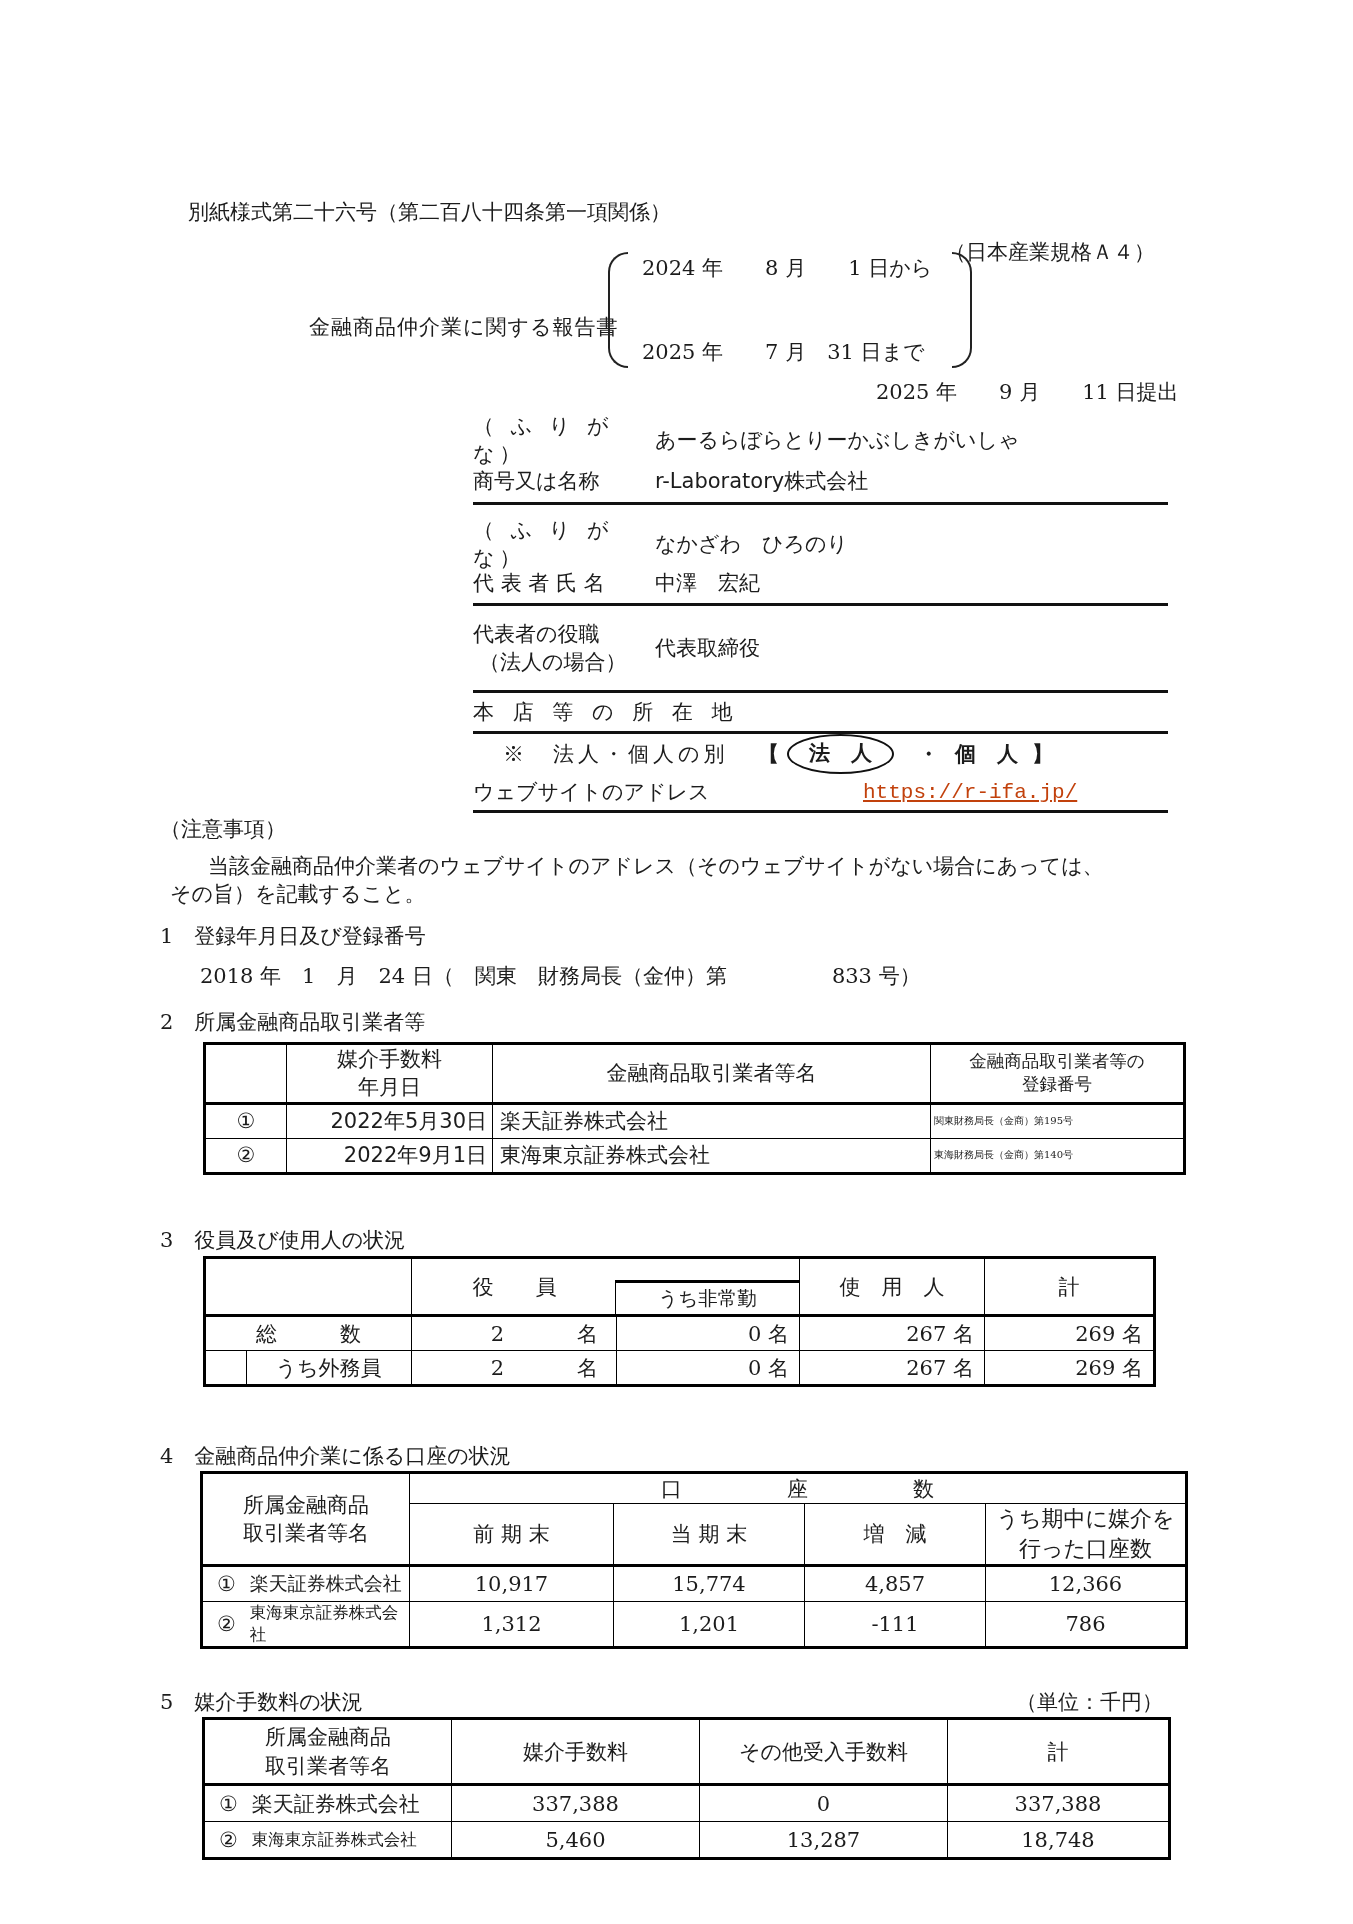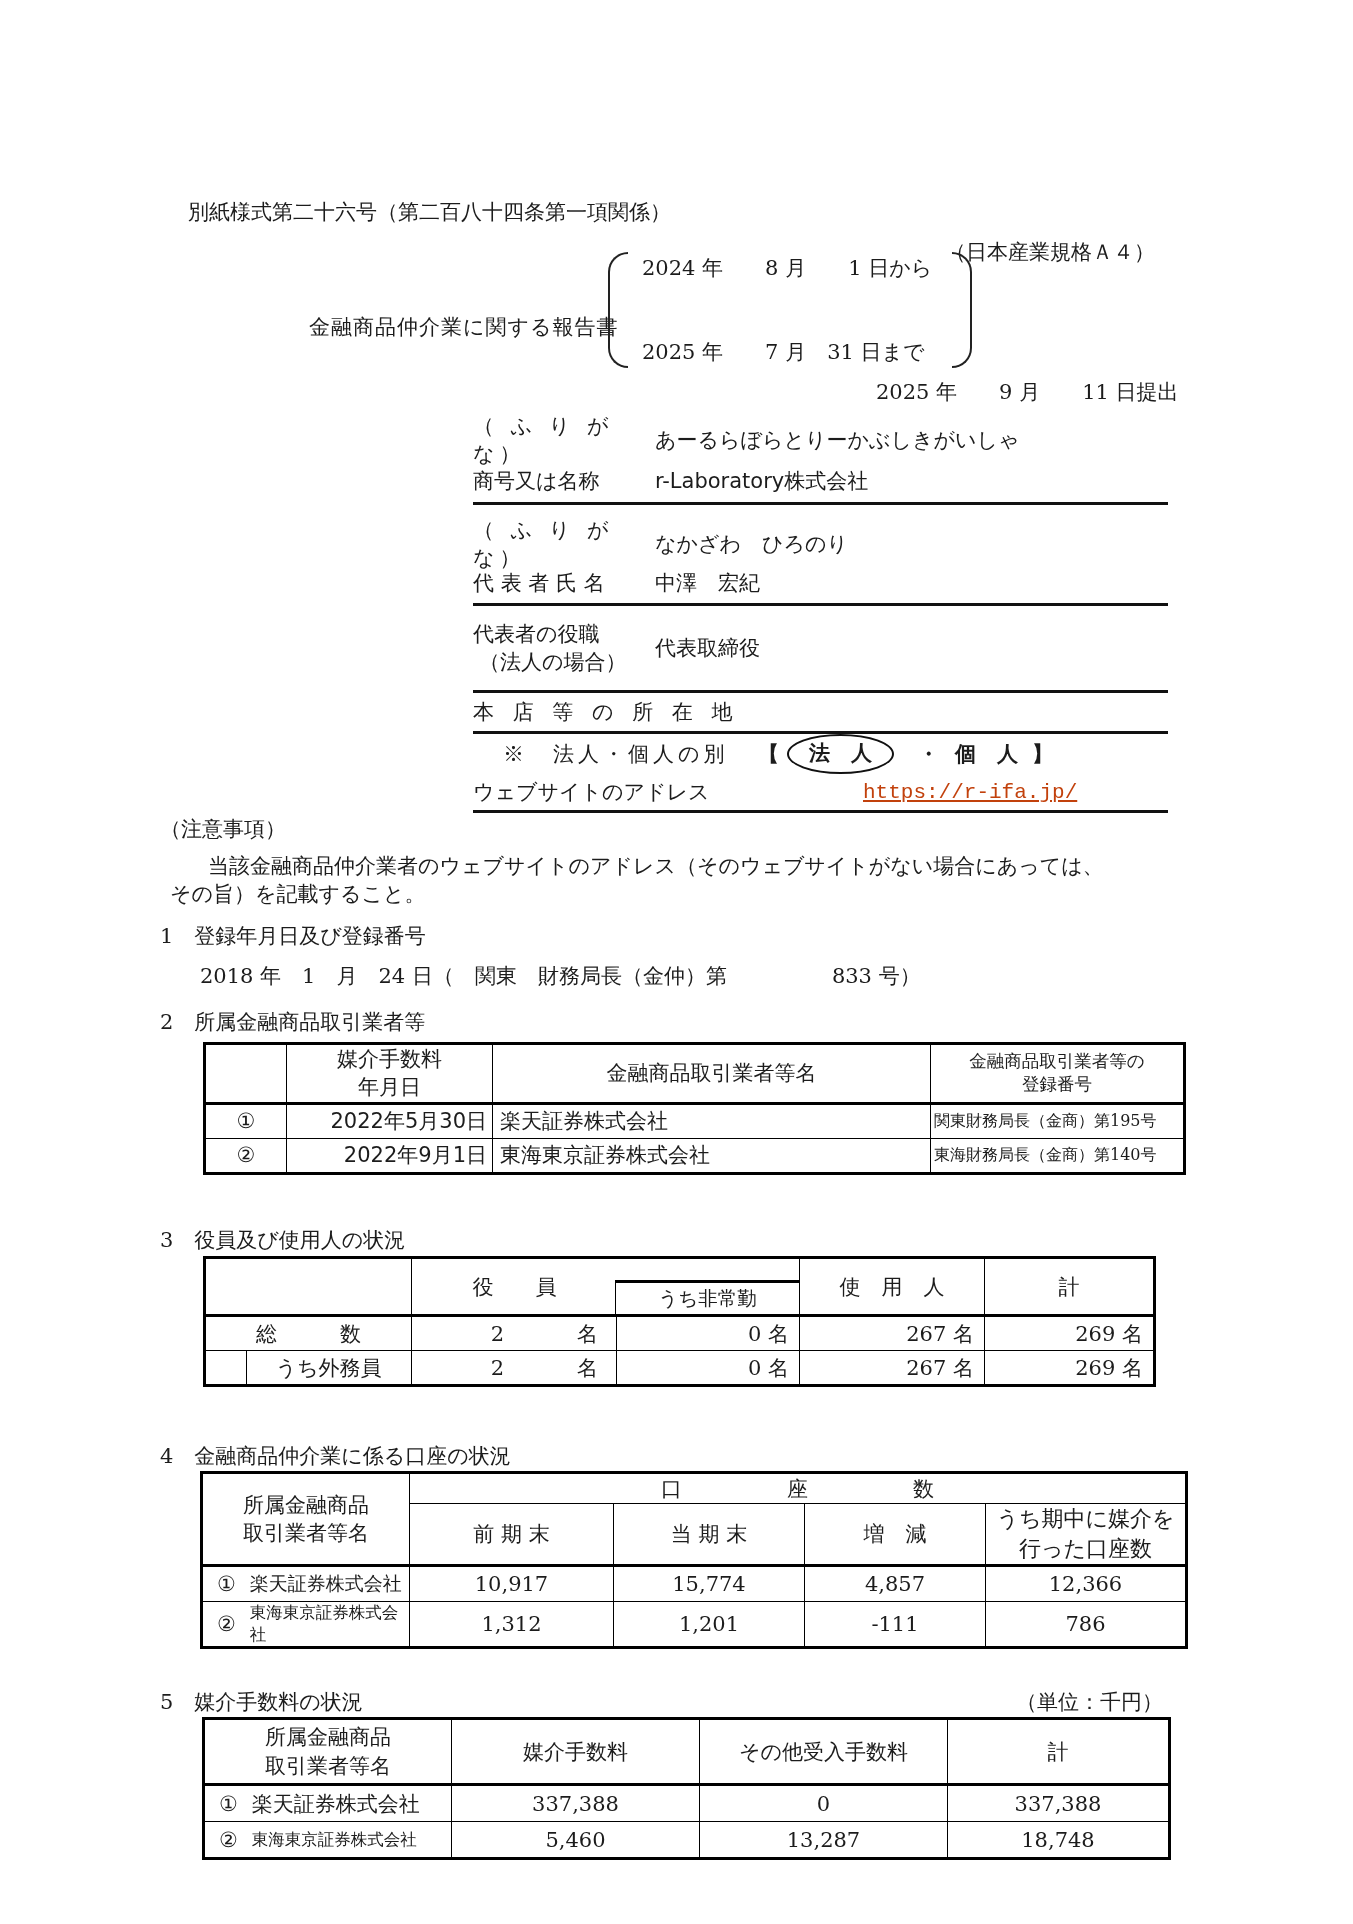--- a/index.html
+++ b/index.html
@@ -65,21 +65,21 @@
   .tbl { border:3px solid #000; }
   .bb-thick { border-bottom:3px solid #000 !important; }
   .pre { white-space:pre-line; line-height:1.35; }
   .ctr { text-align:center; }
   .rgt { text-align:right; padding-right:10px !important; }
 
   
   .t2 { left:203px; top:1042px; width:980px; }
   .t2 th { height:56px; text-align:center; }
   .t2 td { height:35px; }
-  .t2 .reg { font-size:16px; padding:0 3px; }
+  .t2 .reg { font-size:10px; padding:0 3px; }
   .t2 .h-reg { font-size:17.5px; }
   .t2 .date-cell { text-align:right; padding-right:5px; }
   .t2 .name-cell { padding-left:7px; }
 
   
   .t3 { left:203px; top:1256px; width:950px; }
   .t3 th { height:58px; }
   .t3 td { height:35px; }
   .officers-cell { position:relative; padding:0 !important; }
   .officers-label { position:absolute; left:0; top:0; width:205px; height:100%;

